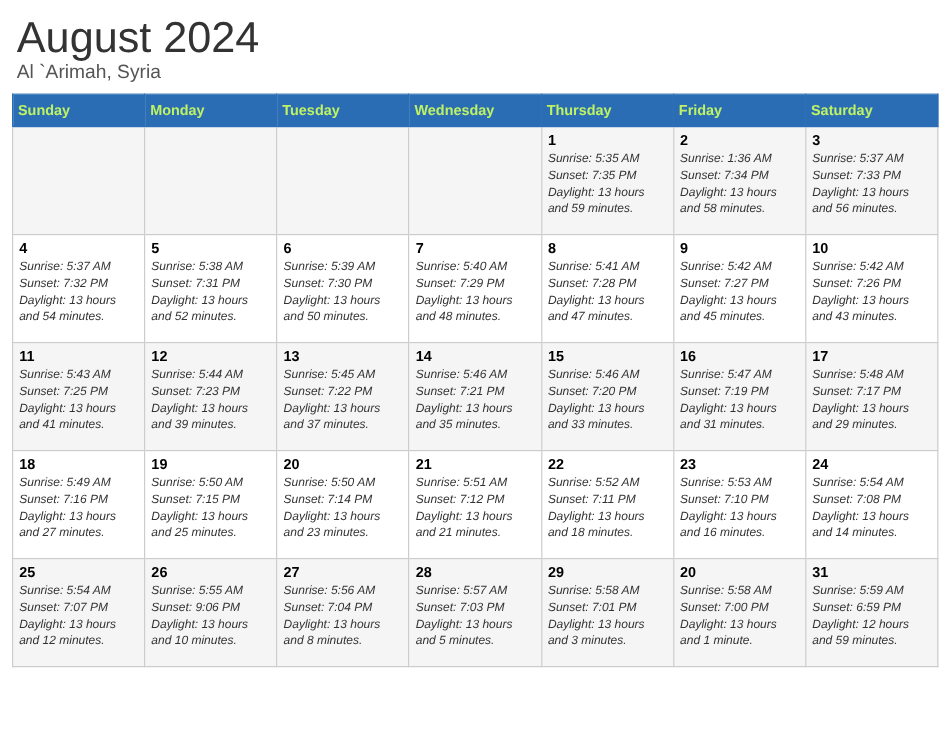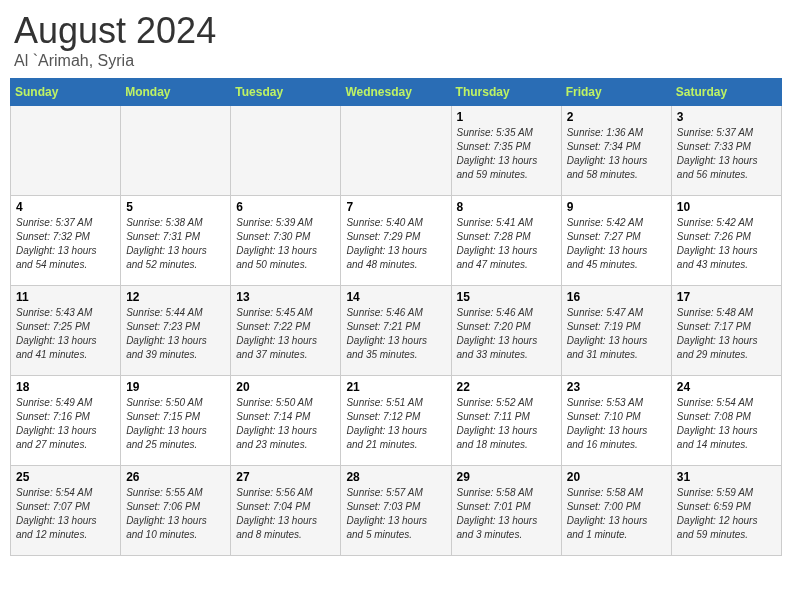--- a/index.html
+++ b/index.html
@@ -293,21 +293,21 @@
         <td>
           <span class="day-number">25</span>
           <div class="day-info" style="white-space: pre-line;">Sunrise: 5:54 AM
 Sunset: 7:07 PM
 Daylight: 13 hours
 and 12 minutes.</div>
         </td>
         <td>
           <span class="day-number">26</span>
           <div class="day-info" style="white-space: pre-line;">Sunrise: 5:55 AM
-Sunset: 7:06 PM
+Sunset: 9:06 PM
 Daylight: 13 hours
 and 10 minutes.</div>
         </td>
         <td>
           <span class="day-number">27</span>
           <div class="day-info" style="white-space: pre-line;">Sunrise: 5:56 AM
 Sunset: 7:04 PM
 Daylight: 13 hours
 and 8 minutes.</div>
         </td>

